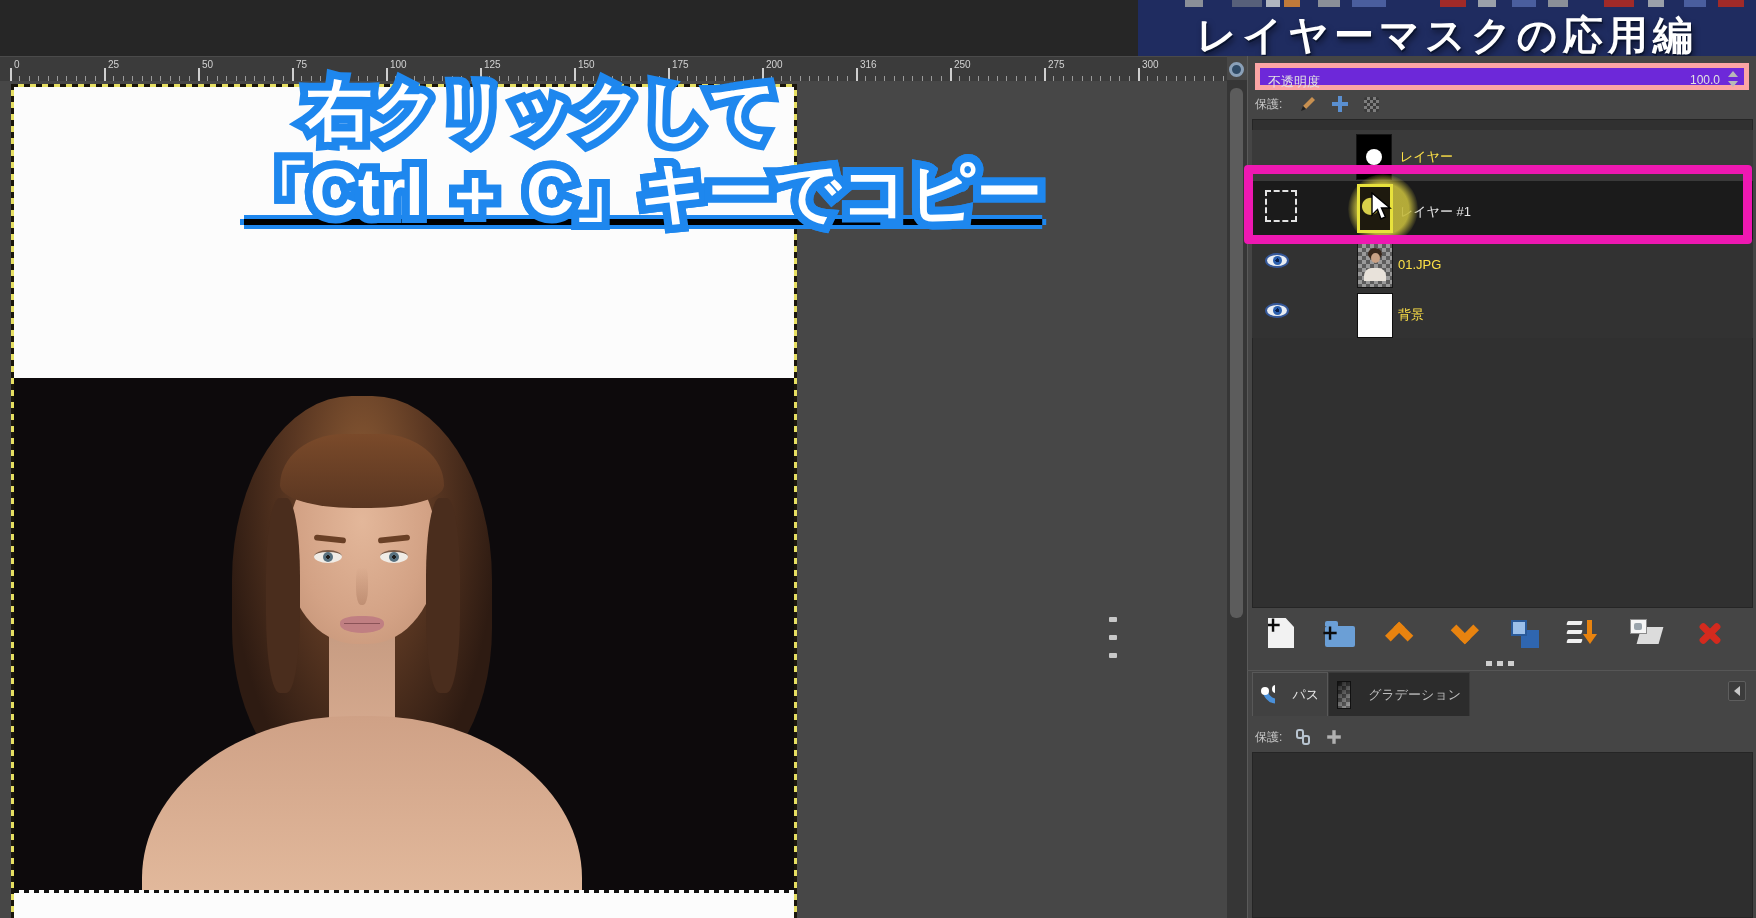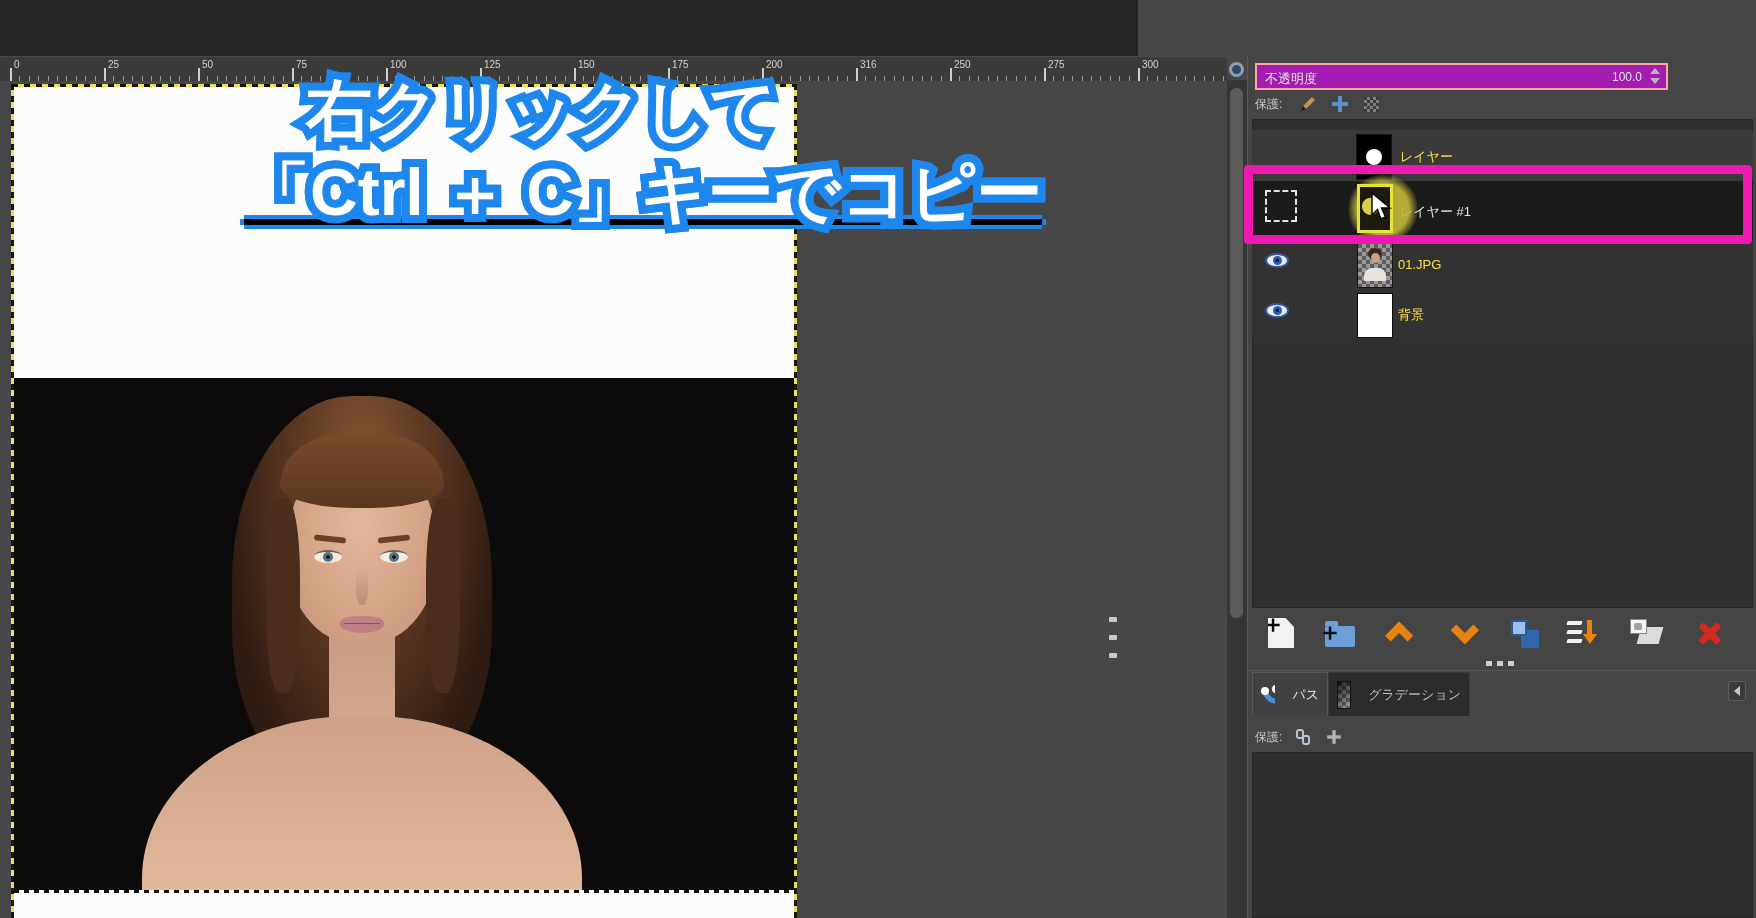--- a/index.html
+++ b/index.html
@@ -62,22 +62,22 @@
   .lips::after{content:'';position:absolute;left:4px;top:7px;width:36px;height:1px;background:#8a5257;}
 
   
   .cap{position:absolute;font-size:66px;font-weight:900;white-space:nowrap;z-index:9;line-height:1.1;}
   .cap .stroke{-webkit-text-stroke:16px #1e87ee;color:#1e87ee;
     text-shadow:-4px 0 #1e87ee,4px 0 #1e87ee,0 -4px #1e87ee,0 4px #1e87ee;}
   .cap .fill{position:absolute;left:0;top:0;color:#fff;}
 
   
   .dock{left:1247px;top:56px;width:509px;height:862px;background:#454545;border-left:1px solid #5a5a5a;box-sizing:border-box;}
-  .opacity-box{left:1255px;top:63px;width:413px;height:27px;background:#a21caf;
-    border:2px solid #fca5a5;box-sizing:border-box;}
+  .opacity-box{left:1255px;top:63px;width:494px;height:27px;background:#6d28d9;
+    border:5px solid #fca5a5;box-sizing:border-box;}
   .opacity-label{position:absolute;left:8px;top:5px;font-size:13px;color:#e2e2e2;}
   .opacity-value{position:absolute;right:24px;top:5px;font-size:12px;color:#e2e2e2;}
   .spinner{position:absolute;right:4px;top:3px;width:12px;height:20px;}
   .spin-up{width:0;height:0;border-left:5px solid transparent;border-right:5px solid transparent;
     border-bottom:6px solid #b8b8b8;margin-bottom:4px;}
   .spin-down{width:0;height:0;border-left:5px solid transparent;border-right:5px solid transparent;
     border-top:6px solid #b8b8b8;}
   .lock-row{left:1255px;top:92px;height:24px;display:flex;align-items:center;gap:16px;}
   .lock-label{font-size:12px;color:#c8c8c8;}
   .movecross{position:relative;width:16px;height:16px;}
@@ -157,20 +157,39 @@
   .splitter-dots div{width:8px;height:5px;background:#c8c8c8;border-radius:1px;margin-bottom:13px;}
 
   .brush-svg{display:block;}
 </style>
 </head>
 <body>
 
 <div class="screen">
 
   <div class="abs top-strip"></div>
+  <div class="abs banner">
+    <div id="fragments">
+        <div class="frag" style="left: 47px; width: 18px; background: rgb(138, 143, 152);"></div>
+        <div class="frag" style="left: 94px; width: 30px; background: rgb(87, 96, 122);"></div>
+        <div class="frag" style="left: 128px; width: 14px; background: rgb(176, 182, 192);"></div>
+        <div class="frag" style="left: 146px; width: 16px; background: rgb(192, 122, 58);"></div>
+        <div class="frag" style="left: 180px; width: 22px; background: rgb(138, 143, 152);"></div>
+        <div class="frag" style="left: 214px; width: 34px; background: rgb(74, 94, 158);"></div>
+        <div class="frag" style="left: 302px; width: 26px; background: rgb(160, 42, 40);"></div>
+        <div class="frag" style="left: 340px; width: 18px; background: rgb(154, 160, 170);"></div>
+        <div class="frag" style="left: 374px; width: 24px; background: rgb(74, 94, 158);"></div>
+        <div class="frag" style="left: 410px; width: 20px; background: rgb(138, 143, 152);"></div>
+        <div class="frag" style="left: 466px; width: 30px; background: rgb(160, 42, 40);"></div>
+        <div class="frag" style="left: 510px; width: 16px; background: rgb(154, 160, 170);"></div>
+        <div class="frag" style="left: 546px; width: 22px; background: rgb(74, 94, 158);"></div>
+        <div class="frag" style="left: 580px; width: 26px; background: rgb(160, 42, 40);"></div>
+      </div>
+    <div class="banner-title">レイヤーマスクの応用編</div>
+  </div>
 
   <div class="abs canvas-surround"></div>
   <div class="abs ruler">
     <div id="ruler-ticks">
         <div class="tick" style="left: 10px;"></div>
         <div class="ticklabel" style="left: 14px;">0</div>
         <div class="tick" style="left: 104px;"></div>
         <div class="ticklabel" style="left: 108px;">25</div>
         <div class="tick" style="left: 198px;"></div>
         <div class="ticklabel" style="left: 202px;">50</div>

